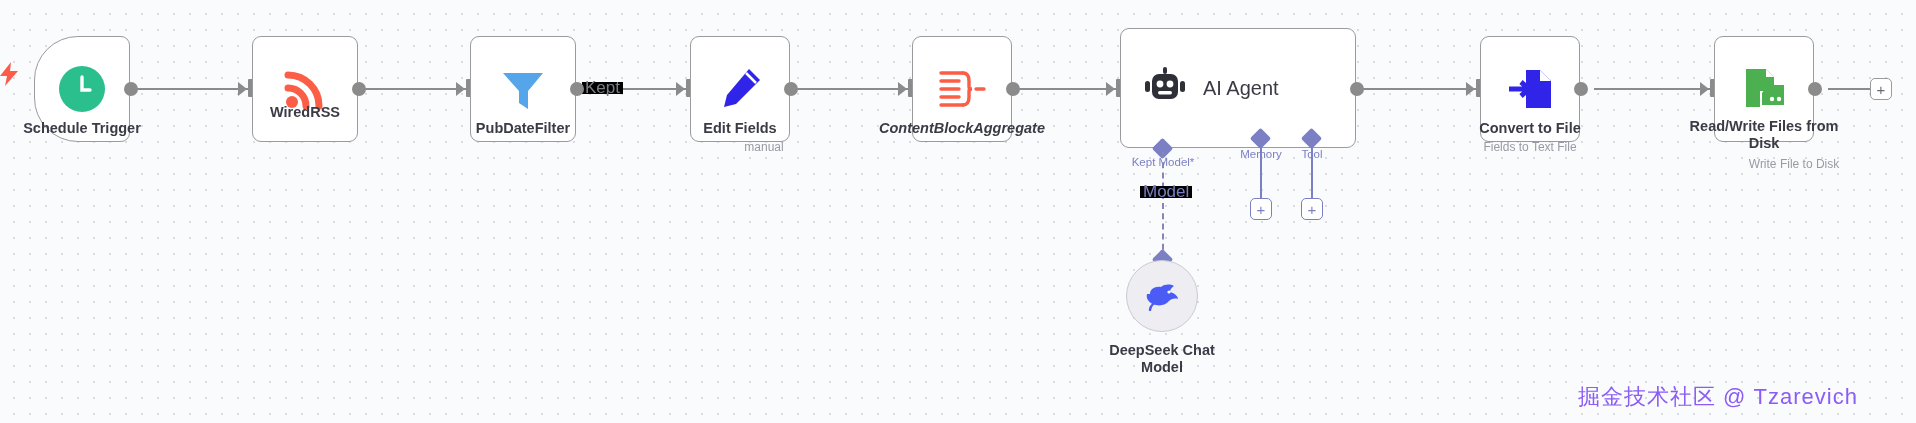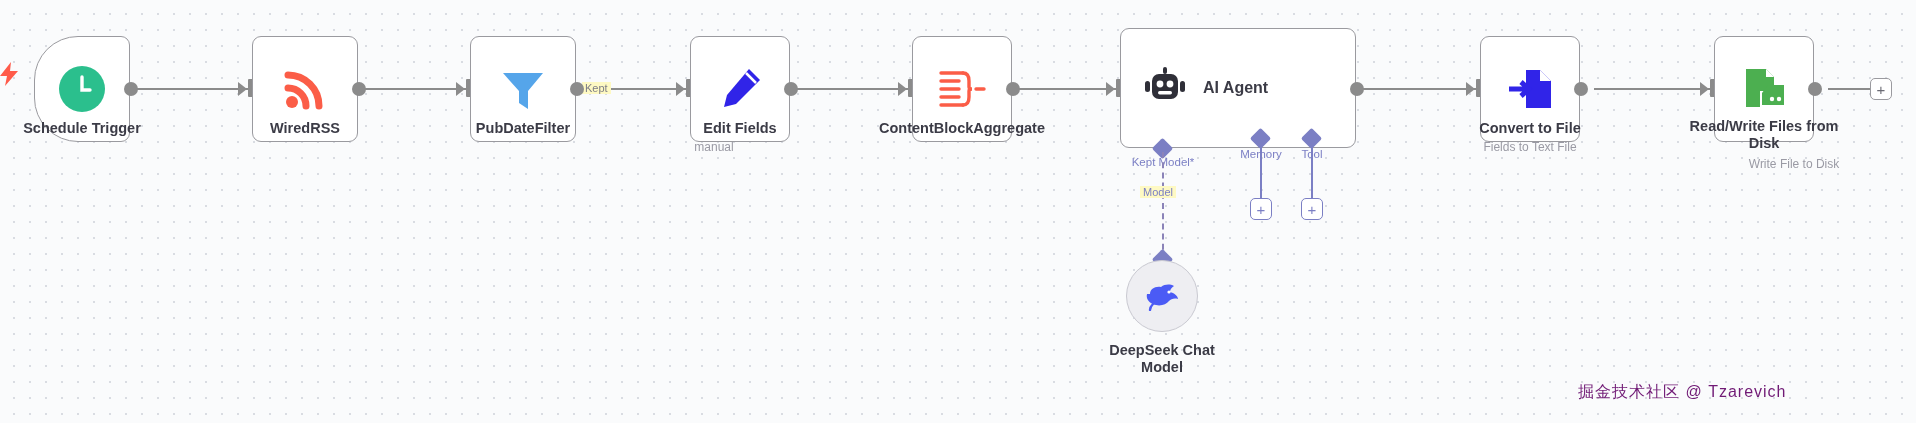--- a/index.html
+++ b/index.html
@@ -14,57 +14,57 @@
   }
   #canvas{position:absolute;inset:0;}
 
   
   .edge{position:absolute;height:2px;background:#8b8b8b;}
   .arrow{position:absolute;width:0;height:0;
          border-top:7px solid transparent;border-bottom:7px solid transparent;
          border-left:9px solid #8b8b8b;}
   .in-port{position:absolute;width:7px;height:18px;background:#8b8b8b;border-radius:1px;}
   .out-dot{position:absolute;width:14px;height:14px;border-radius:50%;background:#8b8b8b;}
-  .edge-label{position:absolute;font-size:11px;color:#7d7d86;background:#fef9c3;
+  .edge-label{position:absolute;font-size:17px;color:#7d7d86;background:#000000;
               padding:0 3px;line-height:12px;white-space:nowrap;}
 
   
   .node{position:absolute;background:#ffffff;border:1.6px solid #9a9a9f;
         border-radius:9px;box-sizing:border-box;
         display:flex;align-items:center;justify-content:center;}
   .node.trigger{border-top-left-radius:44px;border-bottom-left-radius:44px;}
   .node-label{position:absolute;text-align:center;font-size:14.5px;color:#3b3b46;
               font-weight:600;line-height:17px;white-space:pre-line;}
   .node-sub{position:absolute;text-align:center;font-size:12px;color:#9a9aa4;
             line-height:14px;white-space:nowrap;}
 
   
   .agent{display:flex;align-items:center;gap:16px;padding-left:22px;justify-content:flex-start;}
-  .agent-title{font-size:16px;color:#3b3b46;font-weight:700;}
+  .agent-title{font-size:20px;color:#3b3b46;font-weight:400;}
 
   
   .diamond{position:absolute;width:15px;height:15px;background:#7b7fc4;
            transform:rotate(45deg);border-radius:2px;}
   .sub-label{position:absolute;font-size:11.5px;color:#7b7fc4;white-space:nowrap;
              text-align:center;line-height:13px;}
   .sub-line{position:absolute;width:2px;background:#7b7fc4;}
   .sub-line.dashed{background:none;border-left:2px dashed #8b83b8;width:0;}
   .plus-box{position:absolute;width:22px;height:22px;border:1.6px solid #7b7fc4;
             border-radius:5px;background:#fff;color:#7b7fc4;font-size:15px;
             display:flex;align-items:center;justify-content:center;box-sizing:border-box;}
   .plus-box.grey{border-color:#9a9a9f;color:#6b6b74;}
 
   
   .circle-node{position:absolute;width:72px;height:72px;border-radius:50%;
                background:#eeeef2;border:1.6px solid #c9c9d1;
                display:flex;align-items:center;justify-content:center;box-sizing:border-box;}
 
   .bolt{position:absolute;font-size:22px;color:#ff5b4a;line-height:1;}
 
-  .watermark{position:absolute;font-size:16px;color:#701a75;letter-spacing:1px;
+  .watermark{position:absolute;font-size:22px;color:#8b5cf6;letter-spacing:1px;
              white-space:nowrap;}
 </style>
 </head>
 <body>
 
 <div id="canvas">
 
   <div class="bolt" style="left:0px;top:62px;">
     <svg width="18" height="24" viewBox="0 0 18 24">
         <path d="M11 0 L0 14 H7 L5 24 L18 9 H10 Z" fill="#ff5b4a"></path>
@@ -106,58 +106,58 @@
 
   <div class="in-port" style="left:248px;top:79px;"></div>
   <div class="node" style="left:252px;top:36px;width:106px;height:106px;">
     <svg width="50" height="50" viewBox="0 0 50 50">
       <circle cx="12" cy="38" r="6" fill="#fb5d47"></circle>
       <path d="M8 24 A18 18 0 0 1 26 42" stroke="#fb5d47" stroke-width="7" fill="none" stroke-linecap="round"></path>
       <path d="M8 11 A31 31 0 0 1 39 42" stroke="#fb5d47" stroke-width="7" fill="none" stroke-linecap="round"></path>
     </svg>
   </div>
   <div class="out-dot" style="left:352px;top:82px;"></div>
-  <div class="node-label" style="left:207px;top:120px;width:196px;">WiredRSS</div>
+  <div class="node-label" style="left:207px;top:104px;width:196px;">WiredRSS</div>
 
   <div class="in-port" style="left:466px;top:79px;"></div>
   <div class="node" style="left:470px;top:36px;width:106px;height:106px;">
     <svg width="50" height="50" viewBox="0 0 50 50">
       <path d="M5 9 H45 L30 27 V45 L21 39 V27 Z" fill="#55a5ea"></path>
     </svg>
   </div>
   <div class="out-dot" style="left:570px;top:82px;"></div>
   <div class="node-label" style="left:425px;top:120px;width:196px;">PubDateFilter</div>
 
   <div class="in-port" style="left:686px;top:79px;"></div>
   <div class="node" style="left:690px;top:36px;width:100px;height:106px;">
     <svg width="48" height="48" viewBox="0 0 48 48">
       <path d="M33 4 L44 15 L20 39 L8 42 L11 30 Z" fill="#3024e8"></path>
       <path d="M30 8 L40 18" stroke="#ffffff" stroke-width="2.5"></path>
     </svg>
   </div>
   <div class="out-dot" style="left:784px;top:82px;"></div>
   <div class="node-label" style="left:642px;top:120px;width:196px;">Edit Fields</div>
-  <div class="node-sub" style="left:616px;top:140px;width:196px;">manual</div>
+  <div class="node-sub" style="left:666px;top:140px;width:196px;">manual</div>
 
   <div class="in-port" style="left:908px;top:79px;"></div>
   <div class="node" style="left:912px;top:36px;width:100px;height:106px;">
     <svg width="50" height="44" viewBox="0 0 50 44">
       <g stroke="#fb5d47" stroke-width="3.4" stroke-linecap="round">
         <line x1="4" y1="6" x2="26" y2="6"></line>
         <line x1="4" y1="14" x2="22" y2="14"></line>
         <line x1="4" y1="22" x2="22" y2="22"></line>
         <line x1="4" y1="30" x2="22" y2="30"></line>
         <line x1="4" y1="38" x2="26" y2="38"></line>
         <path d="M26 6 Q32 6 32 14 L32 20 Q32 22 35 22 Q32 22 32 24 L32 30 Q32 38 26 38" fill="none"></path>
         <line x1="39" y1="22" x2="47" y2="22"></line>
       </g>
     </svg>
   </div>
   <div class="out-dot" style="left:1006px;top:82px;"></div>
-  <div class="node-label" style="left:864px;top:120px;width:196px;">ContentBlockAggregate</div>
+  <div class="node-label" style="left:864px;top:120px;width:196px;font-style:italic;">ContentBlockAggregate</div>
 
   <div class="in-port" style="left:1116px;top:79px;"></div>
   <div class="node agent" style="left:1120px;top:28px;width:236px;height:120px;">
     <svg width="44" height="44" viewBox="0 0 44 44">
       <rect x="9" y="8" width="26" height="25" rx="7" fill="#2f2f38"></rect>
       <rect x="2" y="15" width="5" height="11" rx="2.5" fill="#2f2f38"></rect>
       <rect x="37" y="15" width="5" height="11" rx="2.5" fill="#2f2f38"></rect>
       <rect x="20" y="1" width="4" height="7" rx="2" fill="#2f2f38"></rect>
       <circle cx="17" cy="18" r="3.4" fill="#ffffff"></circle>
       <circle cx="27" cy="18" r="3.4" fill="#ffffff"></circle>

